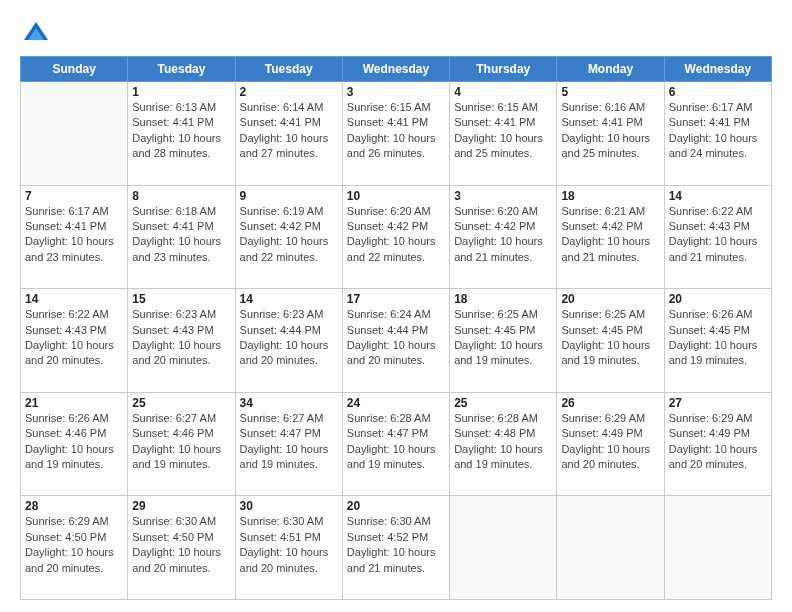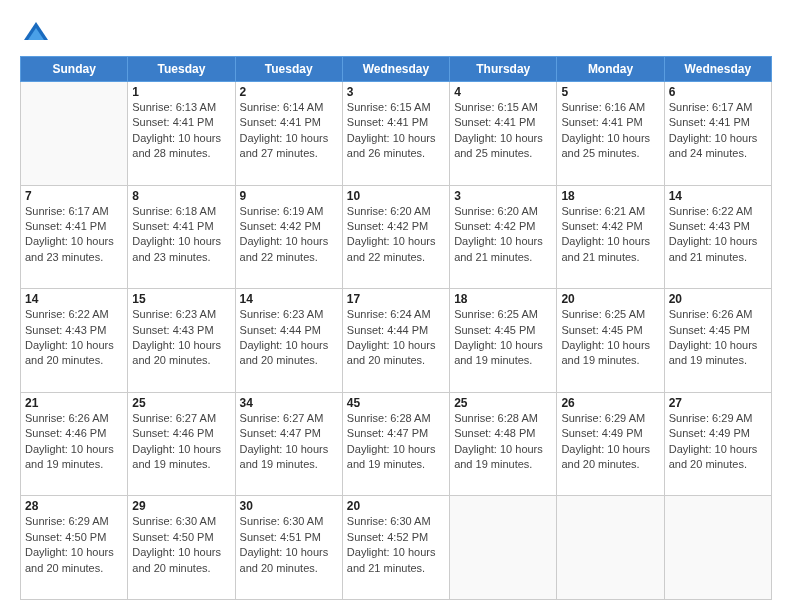--- a/index.html
+++ b/index.html
@@ -232,21 +232,21 @@
           </td>
           <td>
             <span class="day-number">25</span>
             <div class="day-info">Sunrise: 6:27 AM<br>Sunset: 4:46 PM<br>Daylight: 10 hours and 19 minutes.</div>
           </td>
           <td>
             <span class="day-number">34</span>
             <div class="day-info">Sunrise: 6:27 AM<br>Sunset: 4:47 PM<br>Daylight: 10 hours and 19 minutes.</div>
           </td>
           <td>
-            <span class="day-number">45</span>
+            <span class="day-number">24</span>
             <div class="day-info">Sunrise: 6:28 AM<br>Sunset: 4:47 PM<br>Daylight: 10 hours and 19 minutes.</div>
           </td>
           <td>
             <span class="day-number">25</span>
             <div class="day-info">Sunrise: 6:28 AM<br>Sunset: 4:48 PM<br>Daylight: 10 hours and 19 minutes.</div>
           </td>
           <td>
             <span class="day-number">26</span>
             <div class="day-info">Sunrise: 6:29 AM<br>Sunset: 4:49 PM<br>Daylight: 10 hours and 20 minutes.</div>
           </td>

